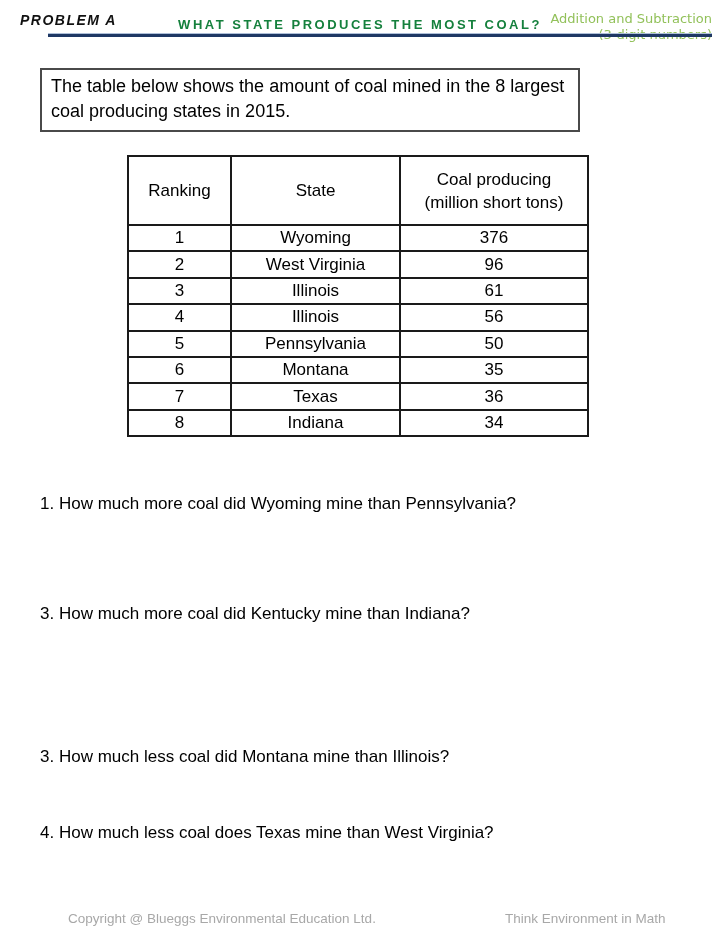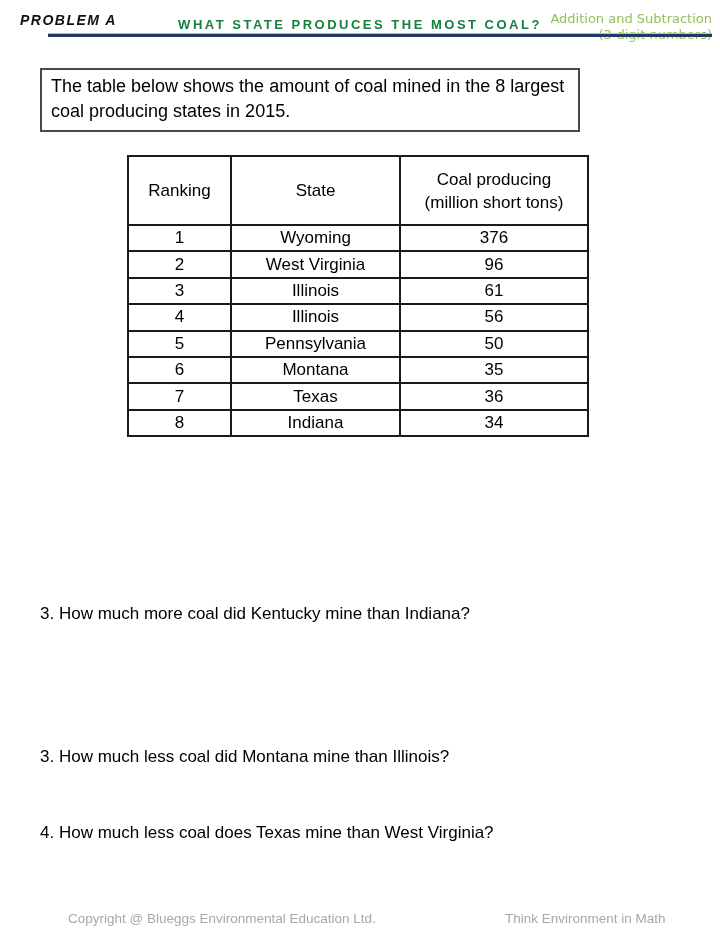--- a/index.html
+++ b/index.html
@@ -195,20 +195,21 @@
         <td>36</td>
       </tr>
       <tr>
         <td>8</td>
         <td>Indiana</td>
         <td>34</td>
       </tr>
     </tbody>
   </table>
 
+  <div class="question q1">1. How much more coal did Wyoming mine than Pennsylvania?</div>
   <div class="question q2">3. How much more coal did Kentucky mine than Indiana?</div>
   <div class="question q3">3. How much less coal did Montana mine than Illinois?</div>
   <div class="question q4">4. How much less coal does Texas mine than West Virginia?</div>
 
   <div class="footer-copyright">Copyright @ Blueggs Environmental Education Ltd.</div>
   <div class="footer-tagline">Think Environment in Math</div>
 
 </div>
 
 </body></html>

